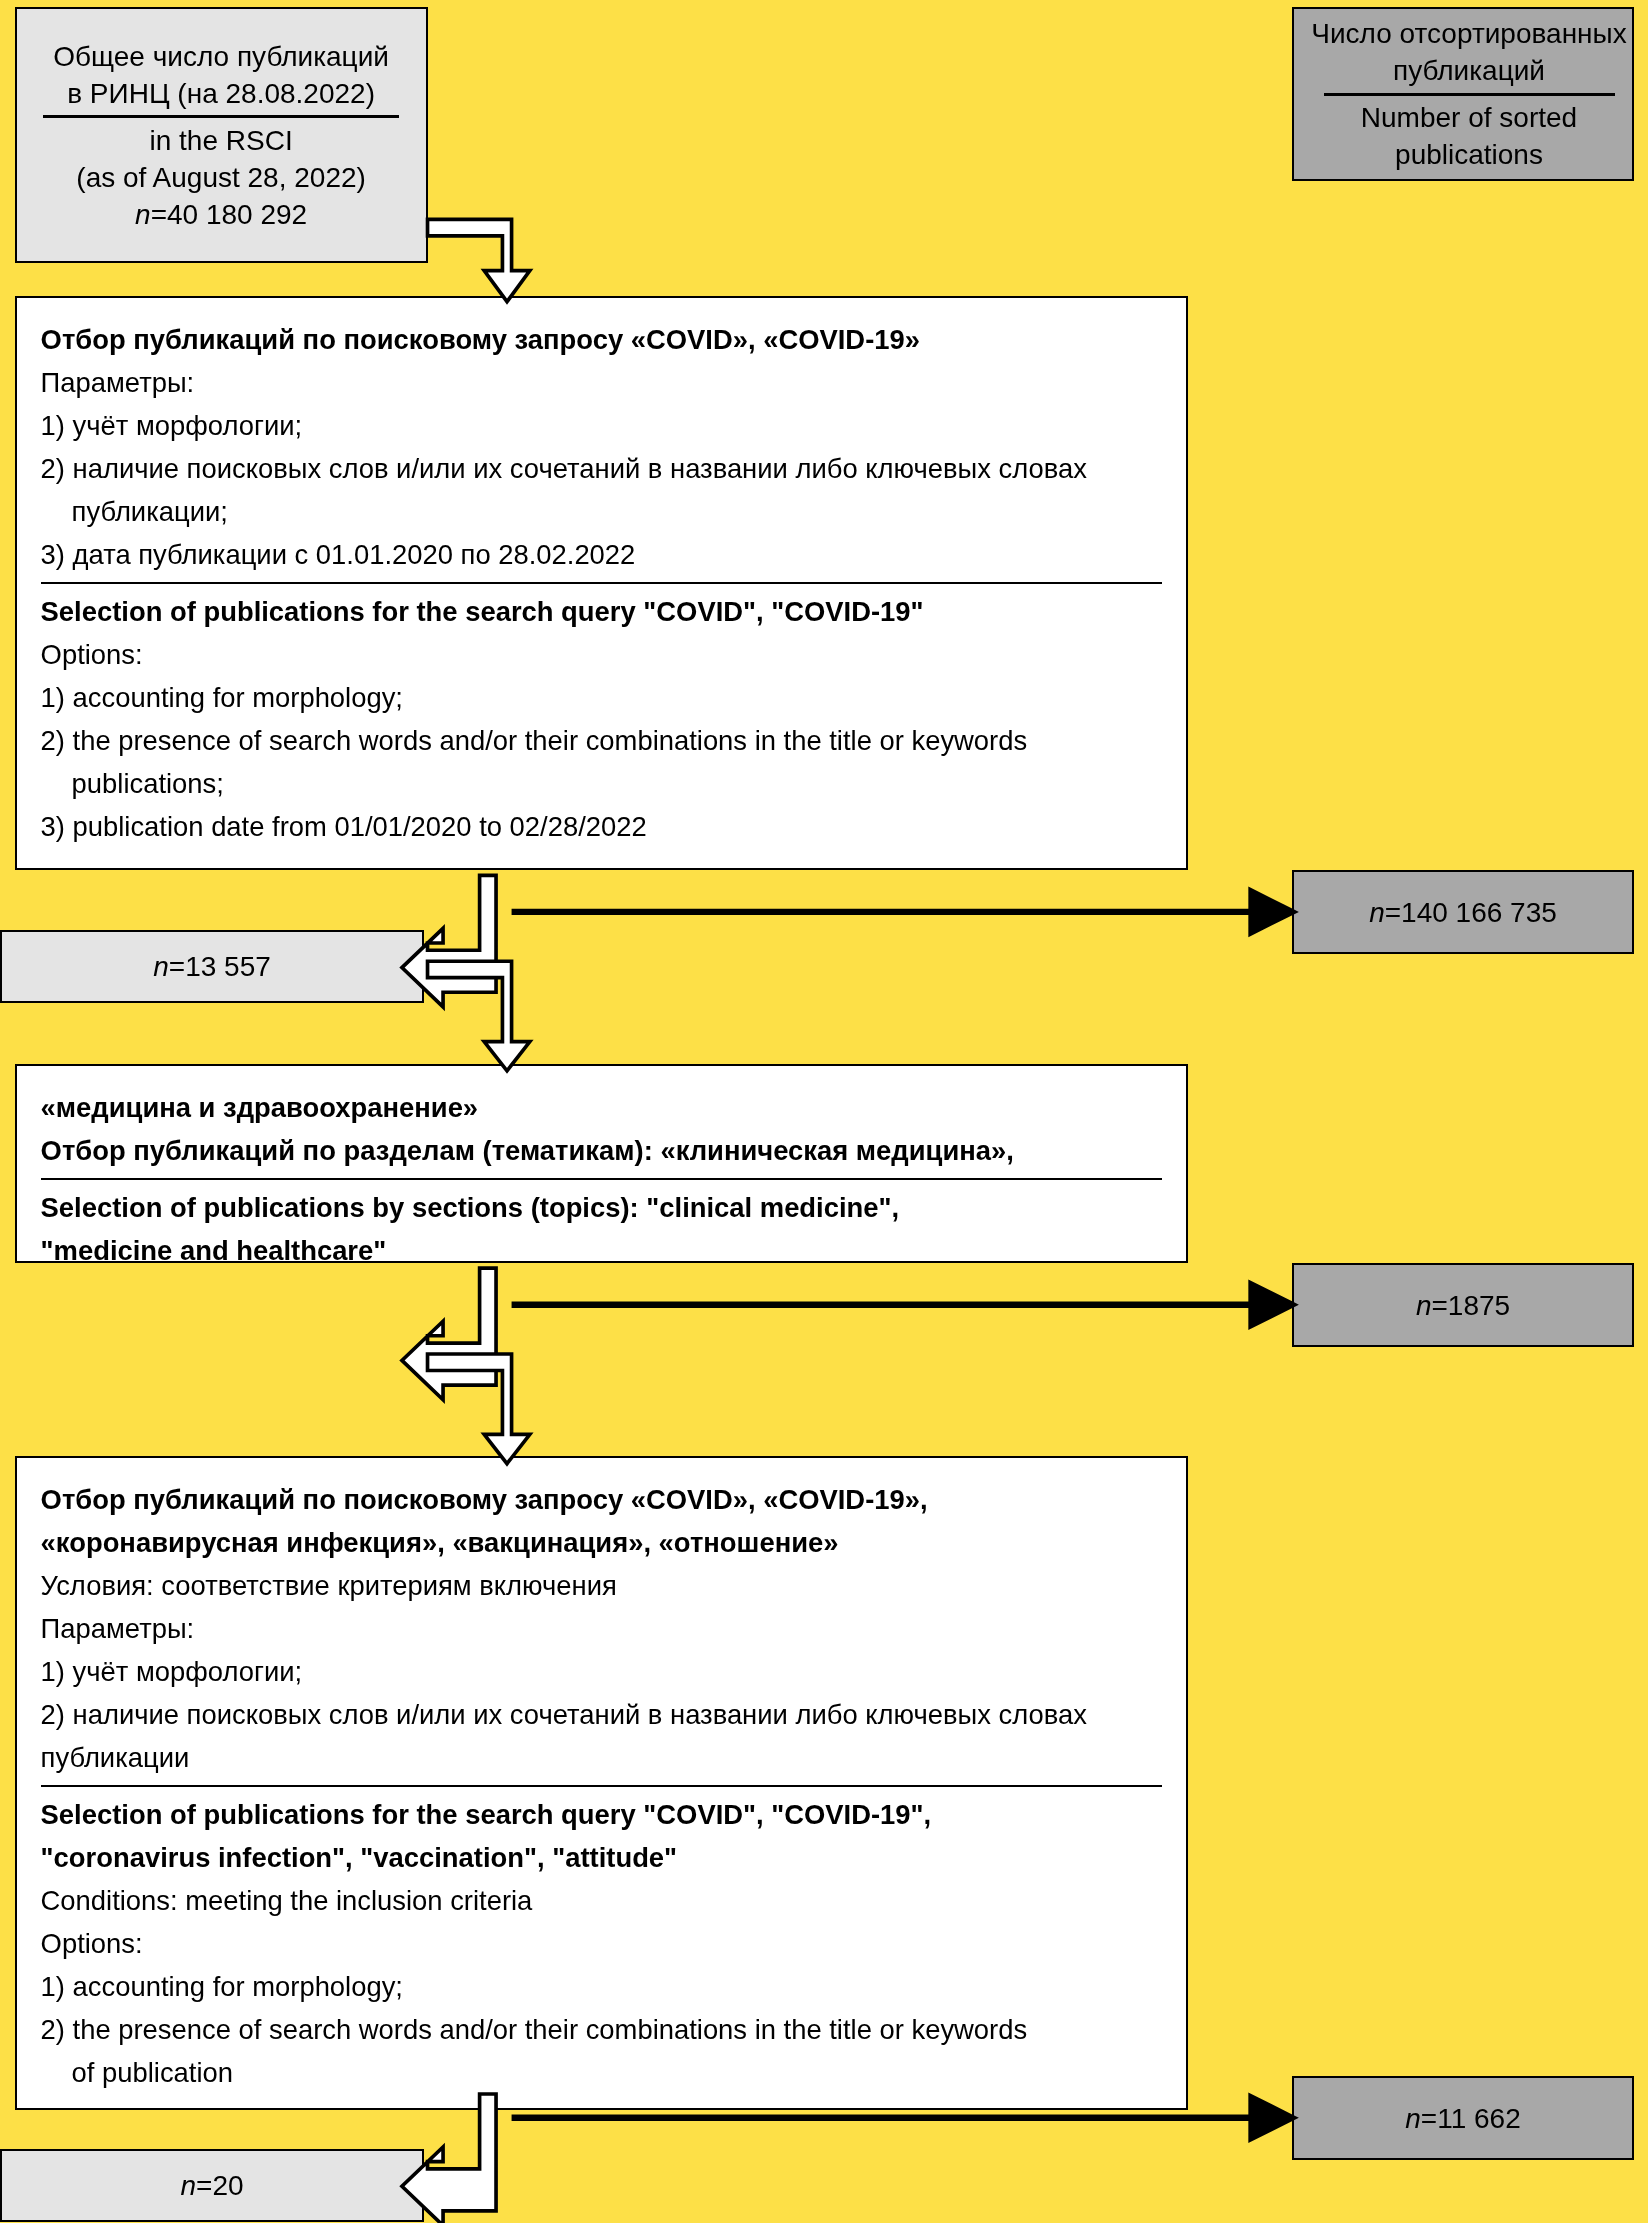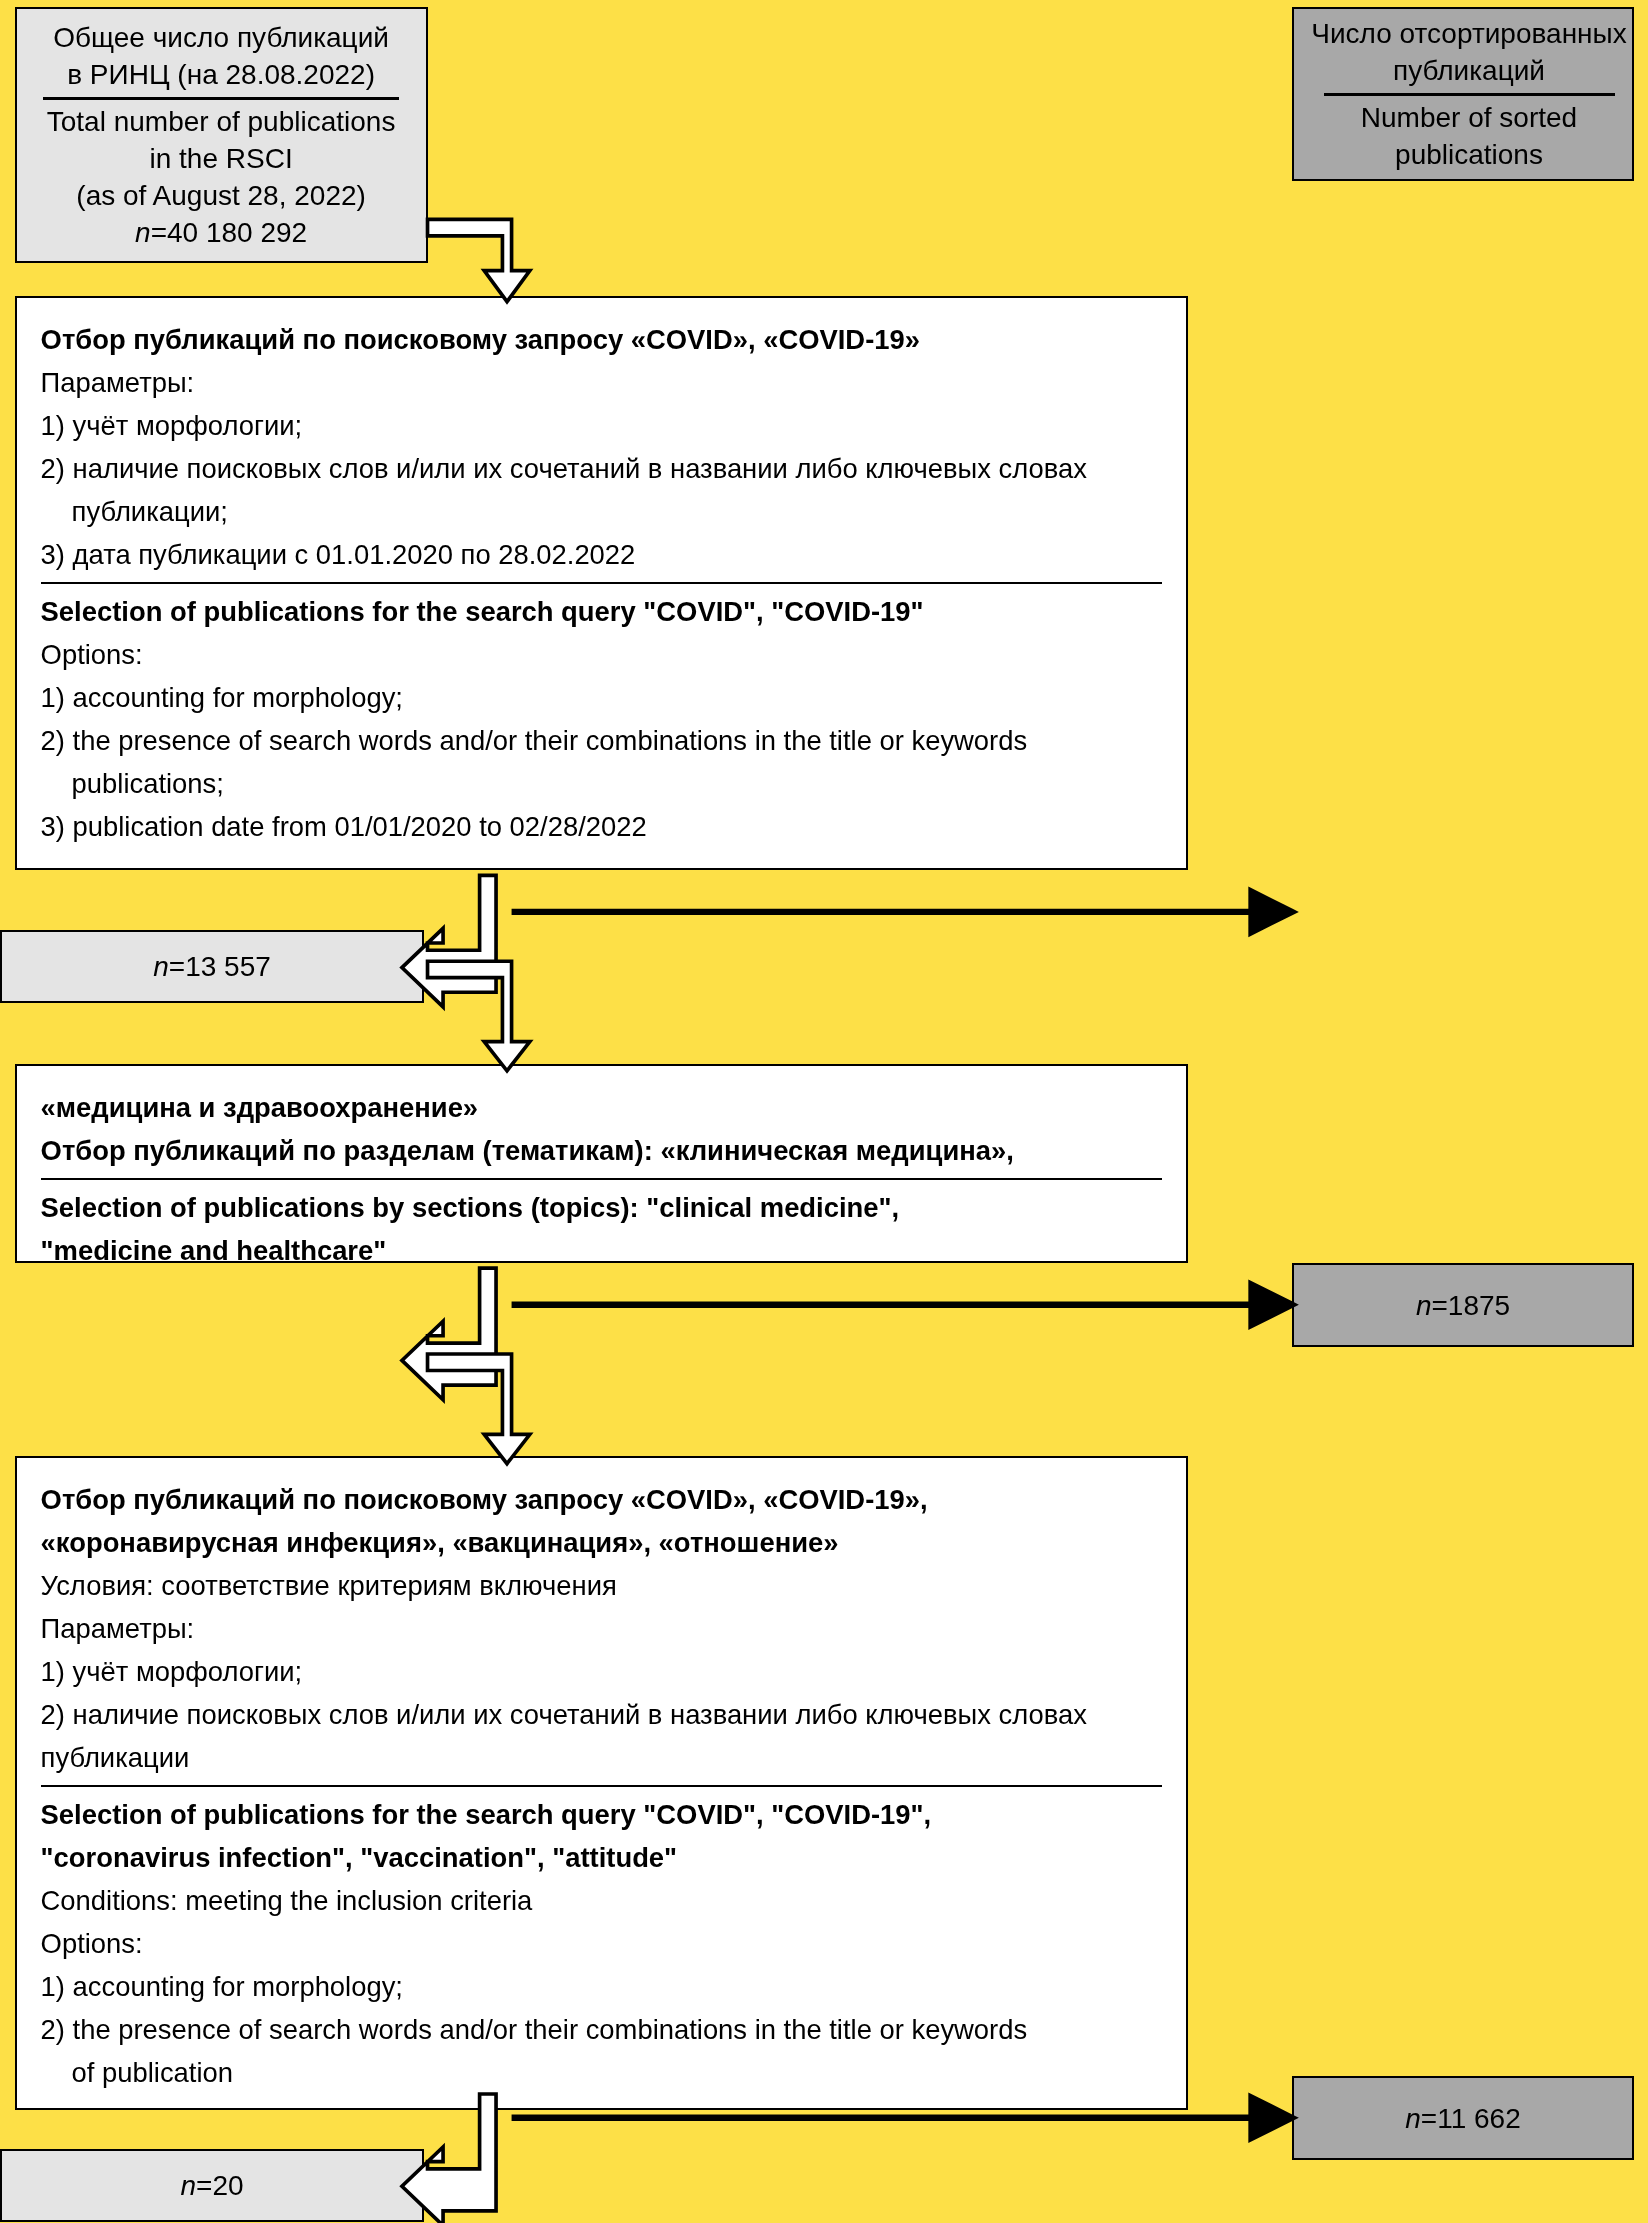--- a/index.html
+++ b/index.html
@@ -31,21 +31,20 @@
 </head>
 <body>
 
 <div id="page">
 
   <div class="box box-grey-light" style="left:14.6px;top:7.3px;width:413px;height:256px;display:flex;align-items:center;justify-content:center;">
     <div class="hdr-txt" style="width:100%;">
       <span class="ru">Общее число публикаций</span>
       <span class="ru">в РИНЦ (на 28.08.2022)</span>
       <div class="divline" style="width:356px;"></div>
-      <span class="en">Total number of publications</span>
       <span class="en">in the RSCI</span>
       <span class="en">(as of August 28, 2022)</span>
       <div class="nval">
         <span class="it">n</span><span>=40 180 292</span>
       </div>
     </div>
   </div>
 
   <div class="box box-grey-dark" style="left:1292px;top:7.3px;width:342px;height:174px;display:flex;align-items:center;justify-content:center;">
     <div class="hdr-txt" style="width:100%;margin-left:12px;">
@@ -66,20 +65,25 @@
     <p>3) дата публикации с 01.01.2020 по 28.02.2022</p>
     <div class="rule"></div>
     <p class="b">Selection of publications for the search query "COVID", "COVID-19"</p>
     <p>Options:</p>
     <p>1) accounting for morphology;</p>
     <p>2) the presence of search words and/or their combinations in the title or keywords</p>
     <p class="ind">publications;</p>
     <p>3) publication date from 01/01/2020 to 02/28/2022</p>
   </div>
 
+  <div class="box box-grey-dark" style="left:1292px;top:870px;width:342px;height:84px;display:flex;align-items:center;justify-content:center;">
+    <div class="nval">
+      <span class="it">n</span><span>=140 166 735</span>
+    </div>
+  </div>
 
   <div class="box box-grey-light" style="left:0px;top:930px;width:424px;height:73px;display:flex;align-items:center;justify-content:center;">
     <div class="nval">
       <span class="it">n</span><span>=13 557</span>
     </div>
   </div>
 
   <div class="box box-white sel" style="left:14.6px;top:1064px;width:1173px;height:199px;">
     <p class="b">«медицина и здравоохранение»</p>
     <p class="b">Отбор публикаций по разделам (тематикам): «клиническая медицина»,</p>

